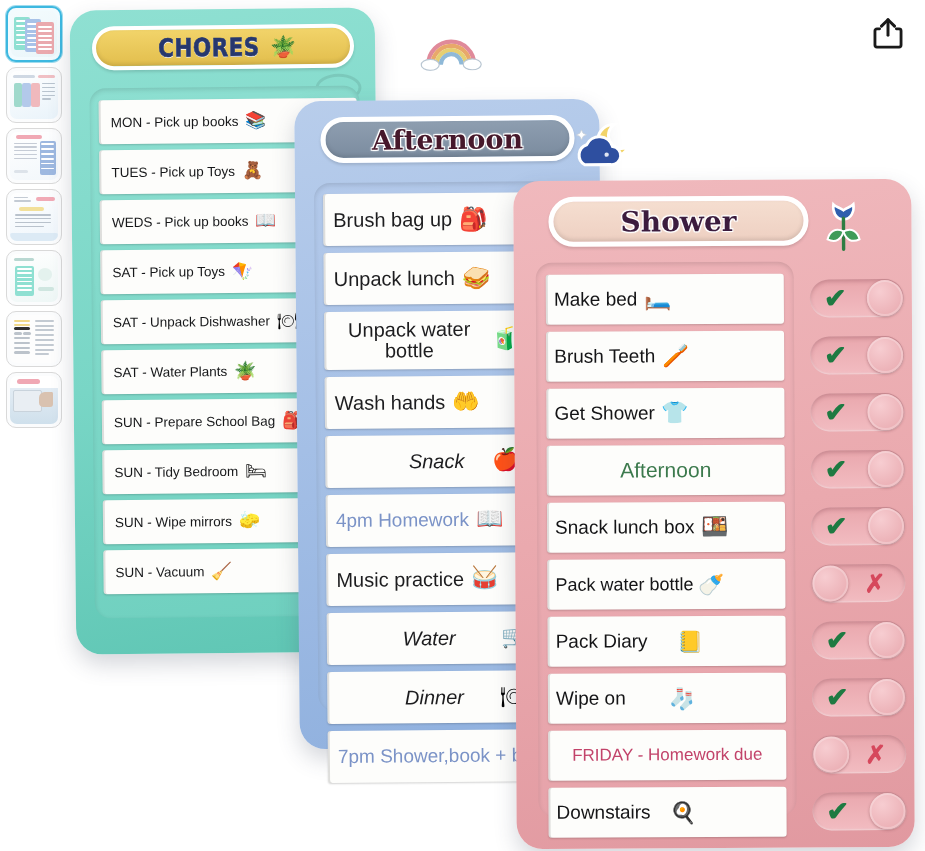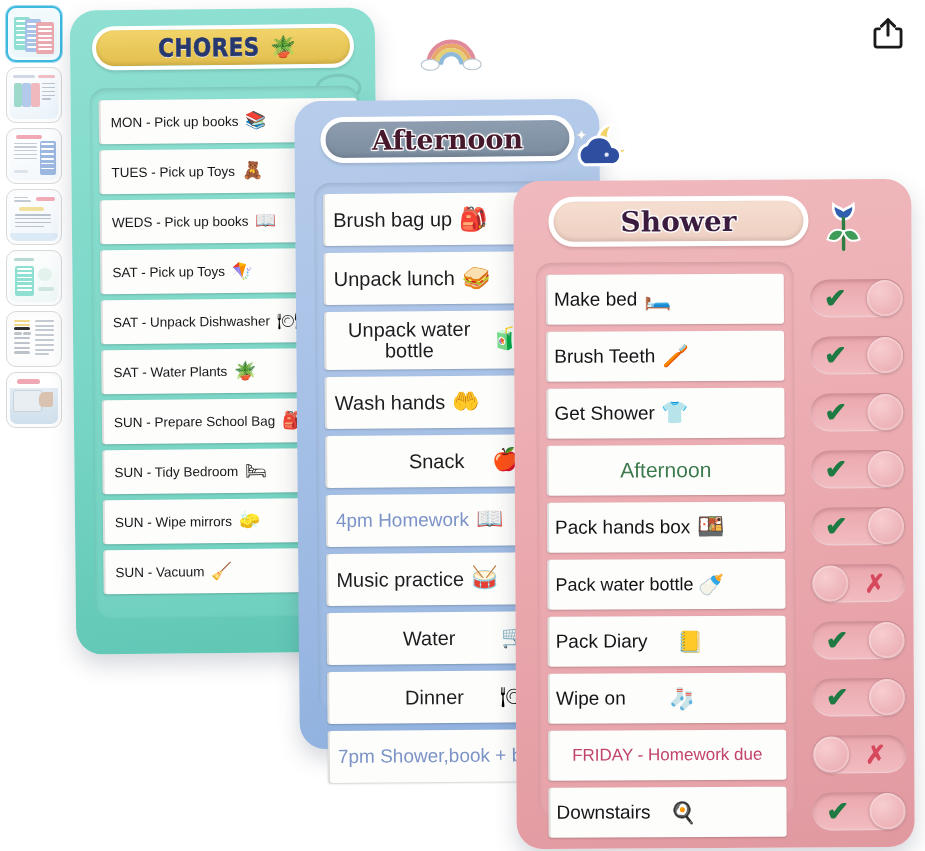--- a/index.html
+++ b/index.html
@@ -125,21 +125,21 @@
     font-family: "DejaVu Serif", serif;
     font-weight: 700; font-size: 27px; color: #46182b;
     text-shadow: 0 0 3px #fff, 0 0 3px #fff, 1px 1px 0 #fff, -1px -1px 0 #fff, 1px -1px 0 #fff, -1px 1px 0 #fff;
   }
   #afternoon-moon { position:absolute; left:276px; top:22px; width:66px; height:54px; }
   .aft-row { left: 28px; width: 262px; }
   .aft-row .row-label {
     margin-left: 10px; font-size: 20px; color: #1d1d1f; font-weight: 400;
   }
   .aft-row.centered { justify-content:center; }
-  .aft-row.centered .row-label { margin-left:16px; }
+  .aft-row.centered .row-label { margin-left:16px;font-style:italic; }
   .aft-row.note .row-label { color:#7b93c7; font-size:19px; }
   .aft-row.twoline .row-label { white-space: normal; text-align:center; line-height:1.05; margin-left:10px; }
 
   
   #board-morning {
     left: 515px; top: 180px; width: 398px; height: 668px;
     background: linear-gradient(170deg,#f0b9bd 0%, #eaa9ae 50%, #e199a0 100%);
     transform: rotate(-0.3deg);
   }
   #board-morning .board-inner {
@@ -467,21 +467,21 @@
       <span class="row-icon" style="font-size:22px;">🪥</span>
     </div>
     <div class="row mor-row" style="top:208px;height:50px;">
       <span class="row-label">Get Shower</span>
       <span class="row-icon" style="font-size:22px;">👕</span>
     </div>
     <div class="row mor-row centered green" style="top:265px;height:50px;">
       <span class="row-label">Afternoon</span>
     </div>
     <div class="row mor-row" style="top:322px;height:50px;">
-      <span class="row-label">Pack hands box</span>
+      <span class="row-label">Snack lunch box</span>
       <span class="row-icon" style="font-size:22px;">🍱</span>
     </div>
     <div class="row mor-row" style="top:379px;height:50px;">
       <span class="row-label" style="font-size:18px;">Pack water bottle</span>
       <span class="row-icon" style="font-size:21px;margin-left:5px;">🍼</span>
     </div>
     <div class="row mor-row" style="top:436px;height:50px;">
       <span class="row-label">Pack Diary</span>
       <span class="row-icon" style="font-size:21px;margin-left:30px;">📒</span>
     </div>

